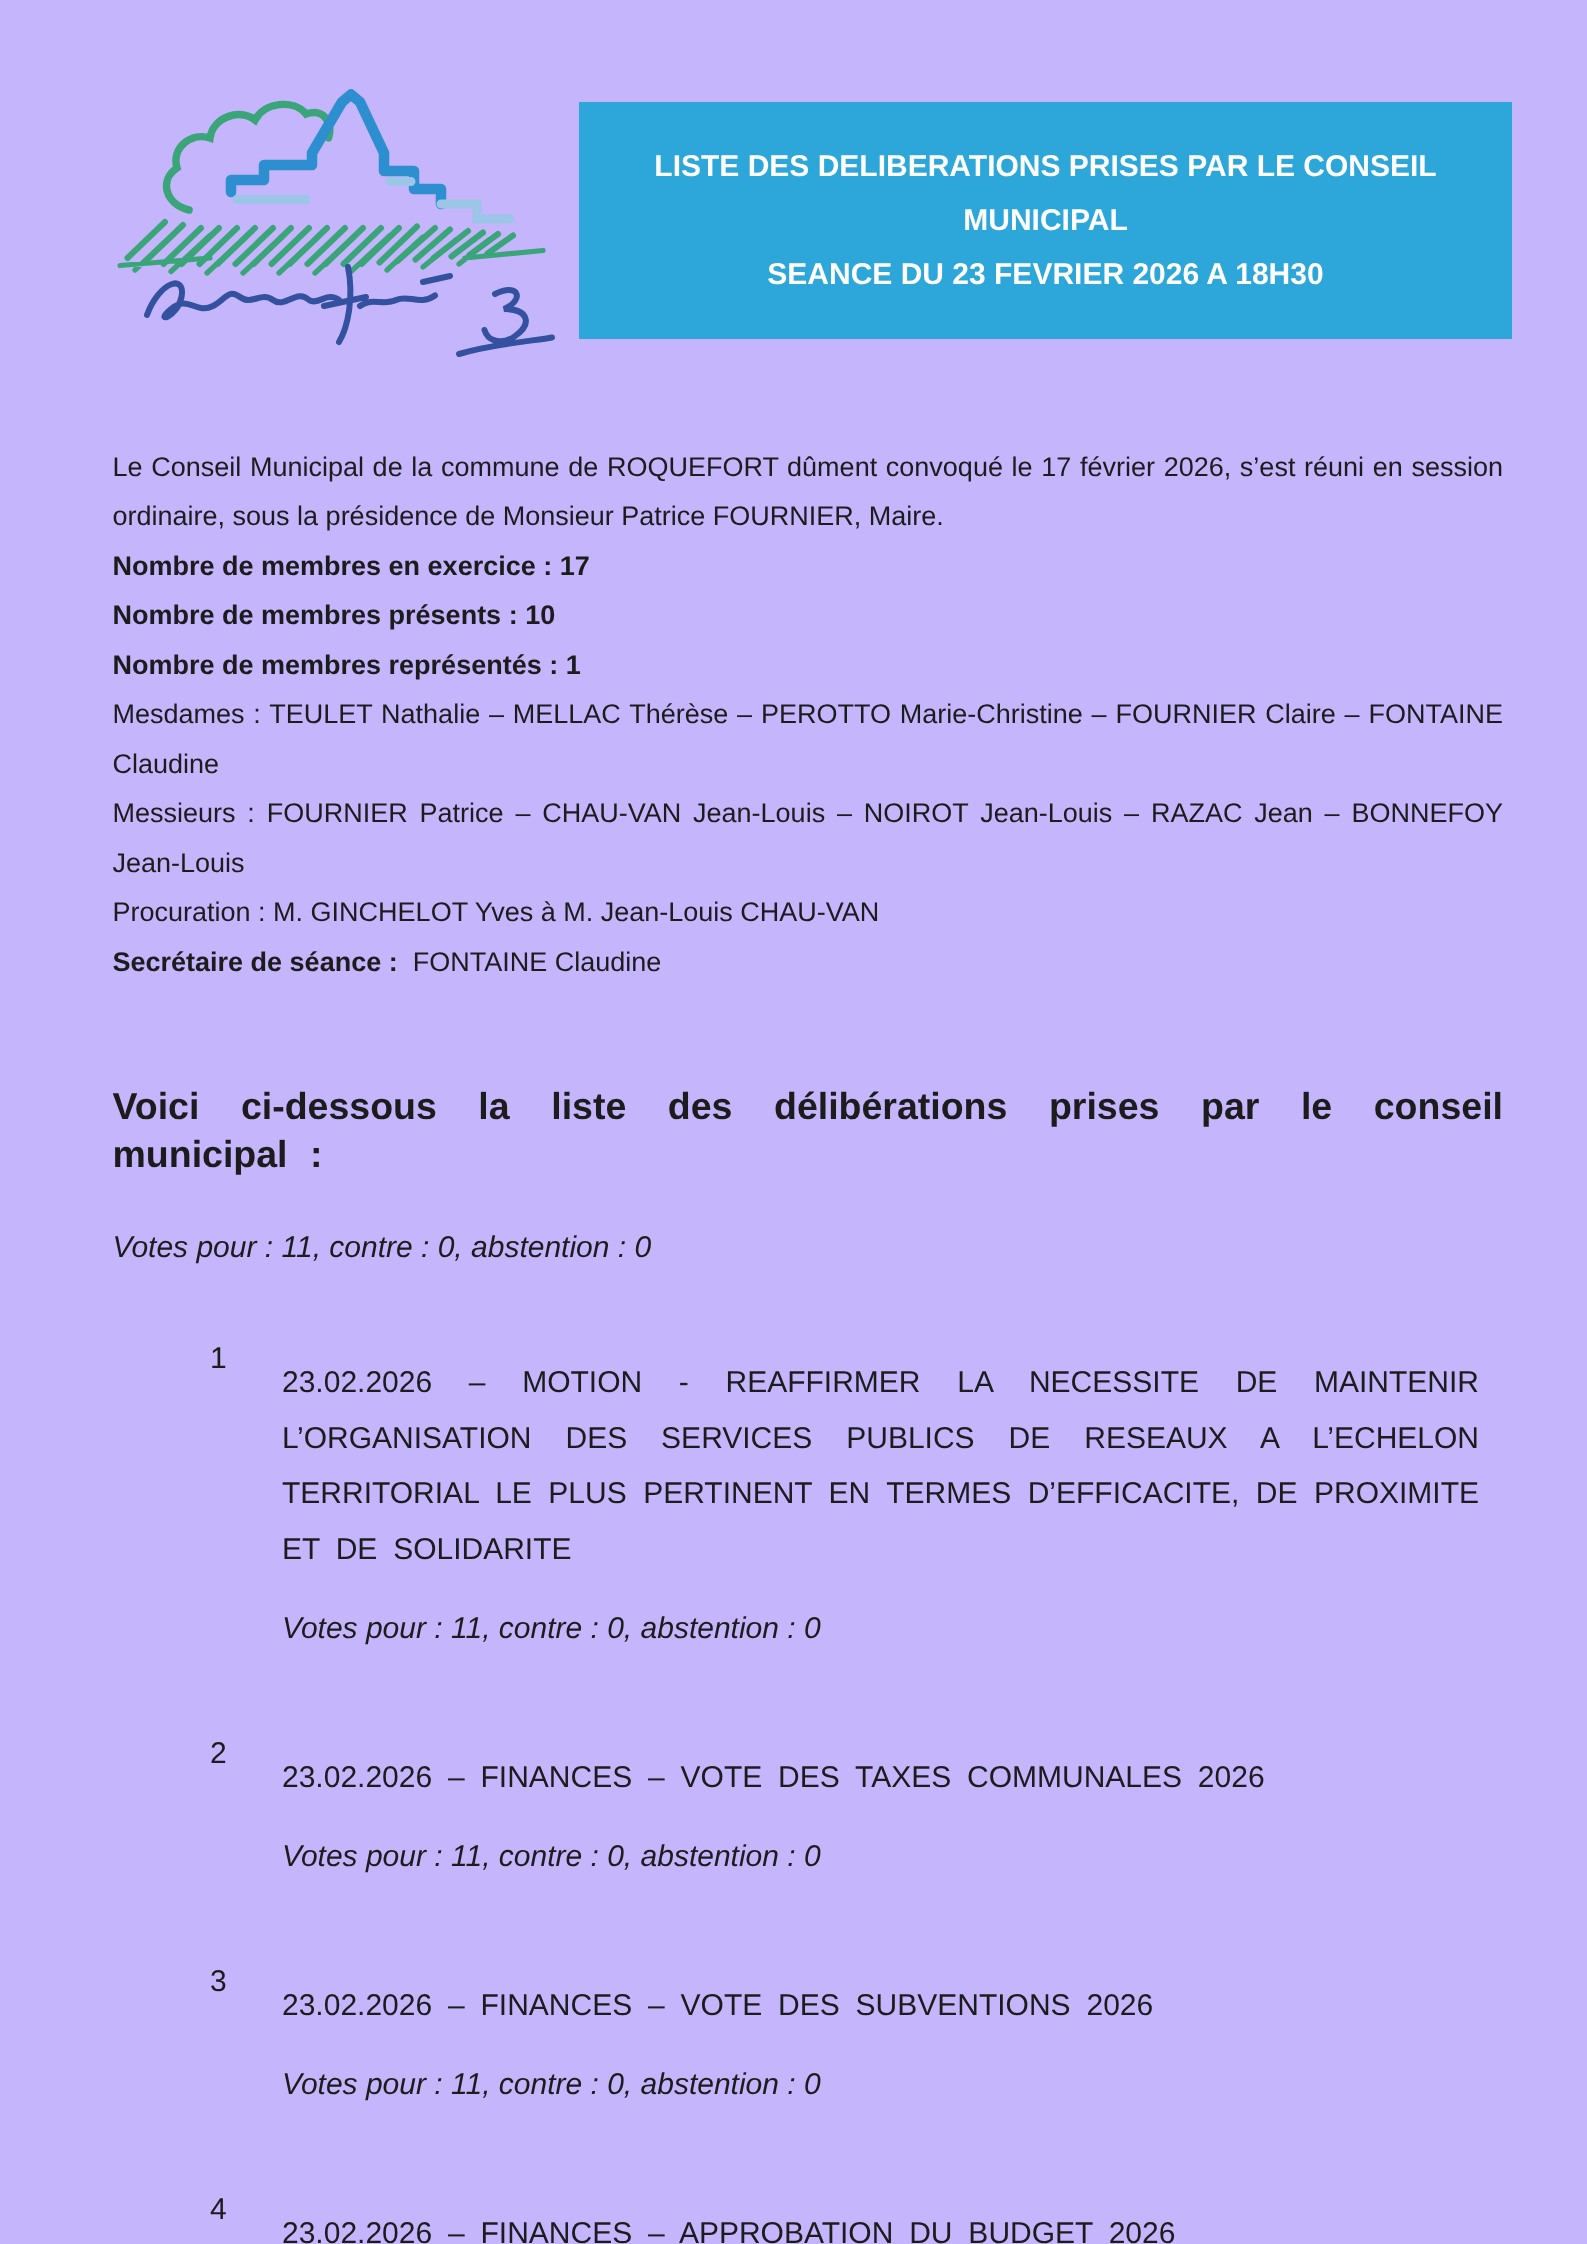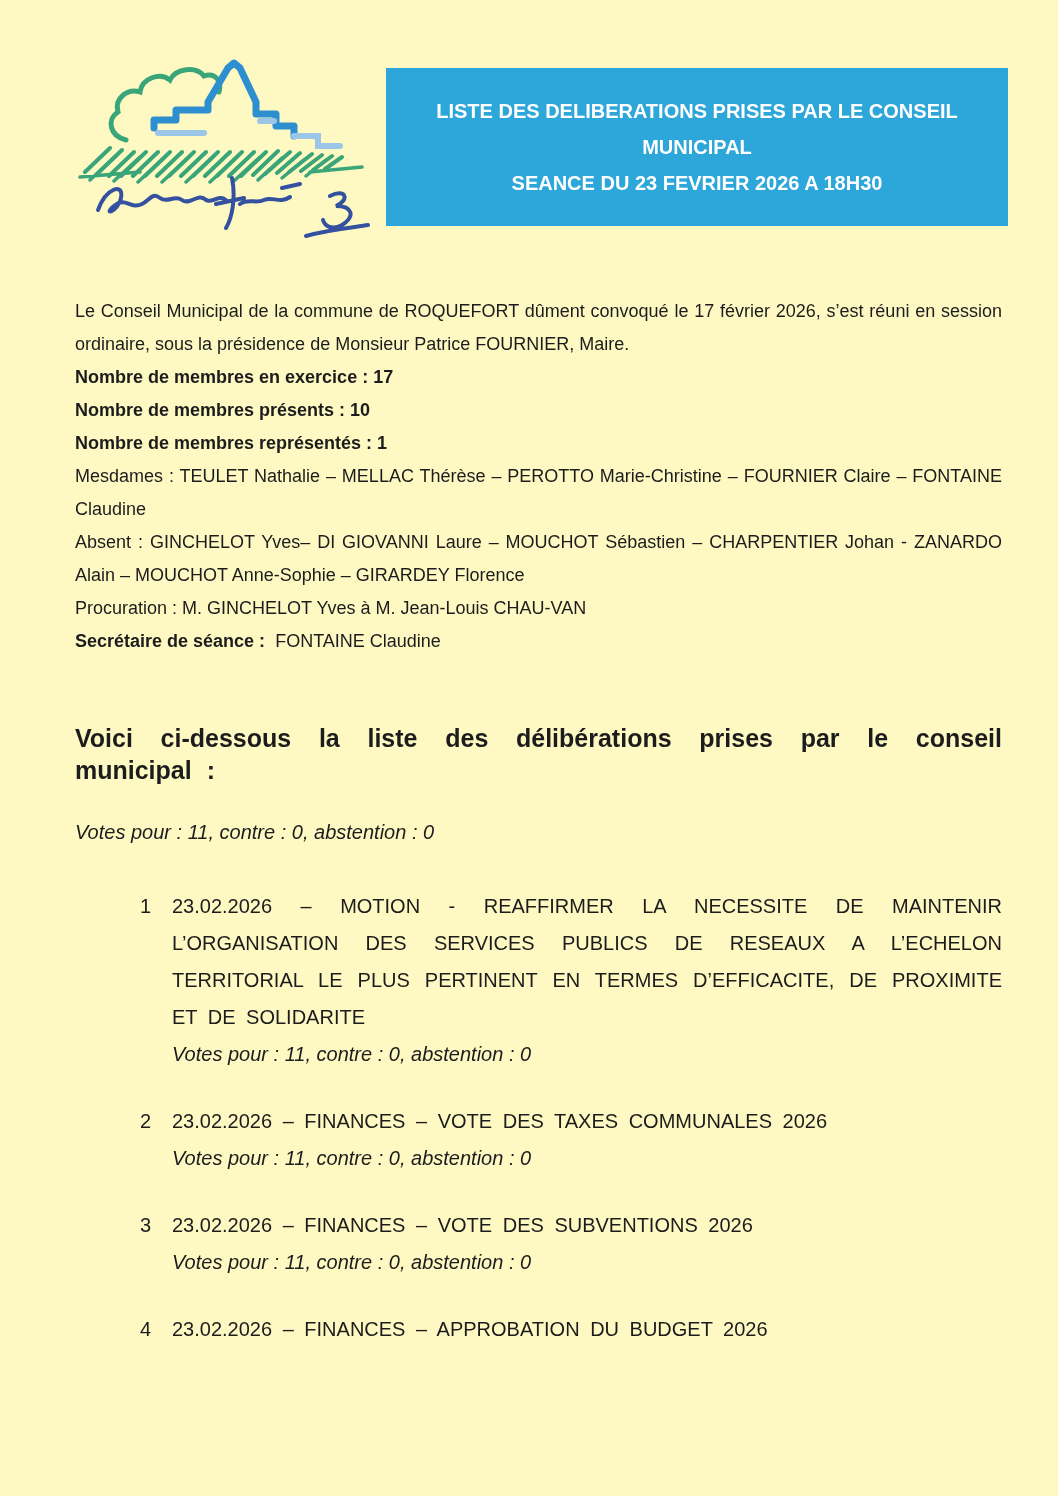--- a/index.html
+++ b/index.html
@@ -1,17 +1,17 @@
 <!DOCTYPE html>
 <html lang="fr"><head>
 <meta charset="utf-8">
 <style>
   html,body { margin:0; padding:0; background:#ffffff; }
   body { width:1058px; height:1496px; font-family:"Liberation Sans", sans-serif; color:#1c1c1c; }
-  .page { position:relative; width:1058px; height:1496px; box-sizing:border-box; padding:0 56px 0 75px; overflow:hidden; background:#fef9c3; }
+  .page { position:relative; width:1058px; height:1496px; box-sizing:border-box; padding:0 56px 0 75px; overflow:hidden; background:#c4b5fd; }
 
   
   .header { position:relative; height:250px; }
   .logo { position:absolute; left:-5px; top:50px; width:300px; height:192px; }
   .banner { position:absolute; left:311px; top:68px; width:622px; height:158px;
             background:#2da6d9; color:#ffffff; display:flex; flex-direction:column;
             justify-content:center; align-items:center; text-align:center;
             font-weight:bold; font-size:20px; line-height:36px; padding:0 14px; box-sizing:border-box; }
 
   
@@ -25,21 +25,21 @@
                   text-align:justify; word-spacing:8px; }
   .approbation { margin-top:26px; font-size:20px; line-height:40px; }
   .approbation p { margin:0; }
   .votes { font-style:italic; }
   .votes:empty { display:none; }
 
   .delib-list { margin-top:36px; padding-left:65px; }
   .delib { display:flex; margin-bottom:30px; font-size:20px; line-height:37px; }
   .delib-num { width:20px; flex:0 0 20px; }
   .delib-body { flex:1; margin-left:12px; }
-  .delib-body p { margin:0; }
+  .delib-body p { margin:16px; }
   .delib-title { text-align:justify; word-spacing:5px; }
   .delib-votes { font-style:italic; word-spacing:normal; }
 </style>
 </head>
 <body>
 
 <div class="page">
 
   <header class="header">
 
@@ -67,21 +67,21 @@
     </div>
 
   </header>
 
   <section class="intro">
     <p>Le Conseil Municipal de la commune de ROQUEFORT dûment convoqué le 17 février 2026, s’est réuni en session ordinaire, sous la présidence de Monsieur Patrice FOURNIER, Maire.</p>
     <p class="bold">Nombre de membres en exercice : 17</p>
     <p class="bold">Nombre de membres présents : 10</p>
     <p class="bold">Nombre de membres représentés : 1</p>
     <p><span>Mesdames :</span> <span>TEULET Nathalie – MELLAC Thérèse – PEROTTO Marie-Christine – FOURNIER Claire – FONTAINE Claudine</span></p>
-    <p><span>Absent :</span> <span>GINCHELOT Yves– DI GIOVANNI Laure – MOUCHOT Sébastien – CHARPENTIER Johan - ZANARDO Alain – MOUCHOT Anne-Sophie – GIRARDEY Florence</span></p>
+    <p><span>Messieurs :</span> <span>FOURNIER Patrice – CHAU-VAN Jean-Louis – NOIROT Jean-Louis – RAZAC Jean – BONNEFOY Jean-Louis</span></p>
     <p><span>Procuration :</span> <span>M. GINCHELOT Yves à M. Jean-Louis CHAU-VAN</span></p>
     <p class="secretaire"><span class="bold">Secrétaire de séance :</span>&nbsp; <span>FONTAINE Claudine</span></p>
   </section>
 
   <section class="main">
     <h1 class="main-heading">Voici ci-dessous la liste des délibérations prises par le conseil municipal :</h1>
 
     <div class="approbation">
       <p class="votes">Votes pour : 11, contre : 0, abstention : 0</p>
     </div>

